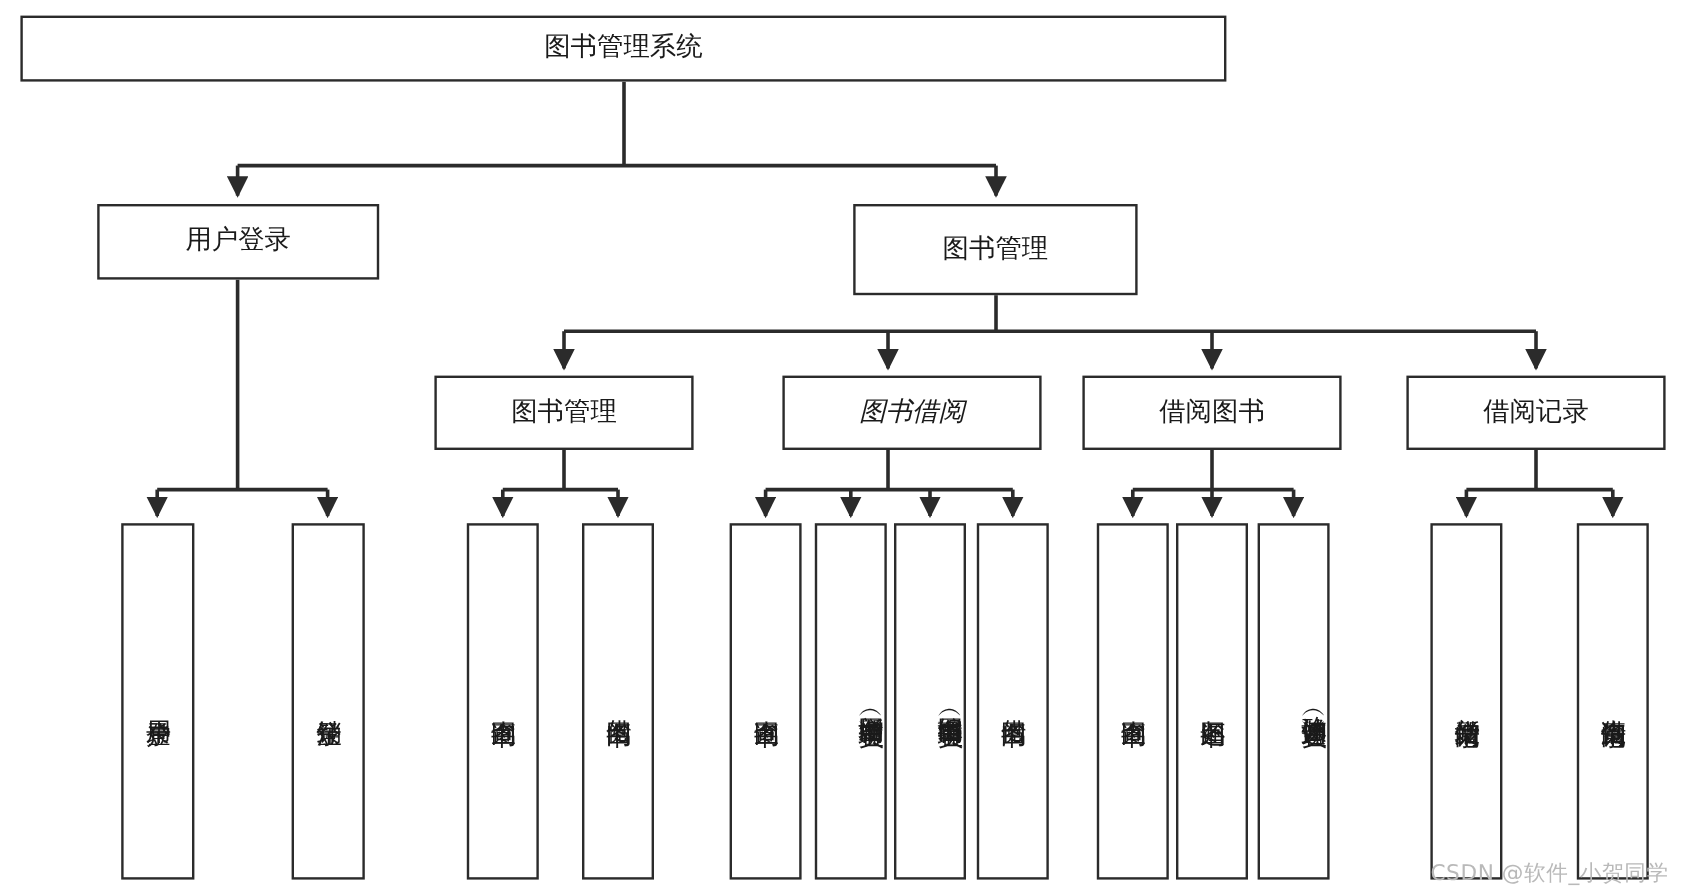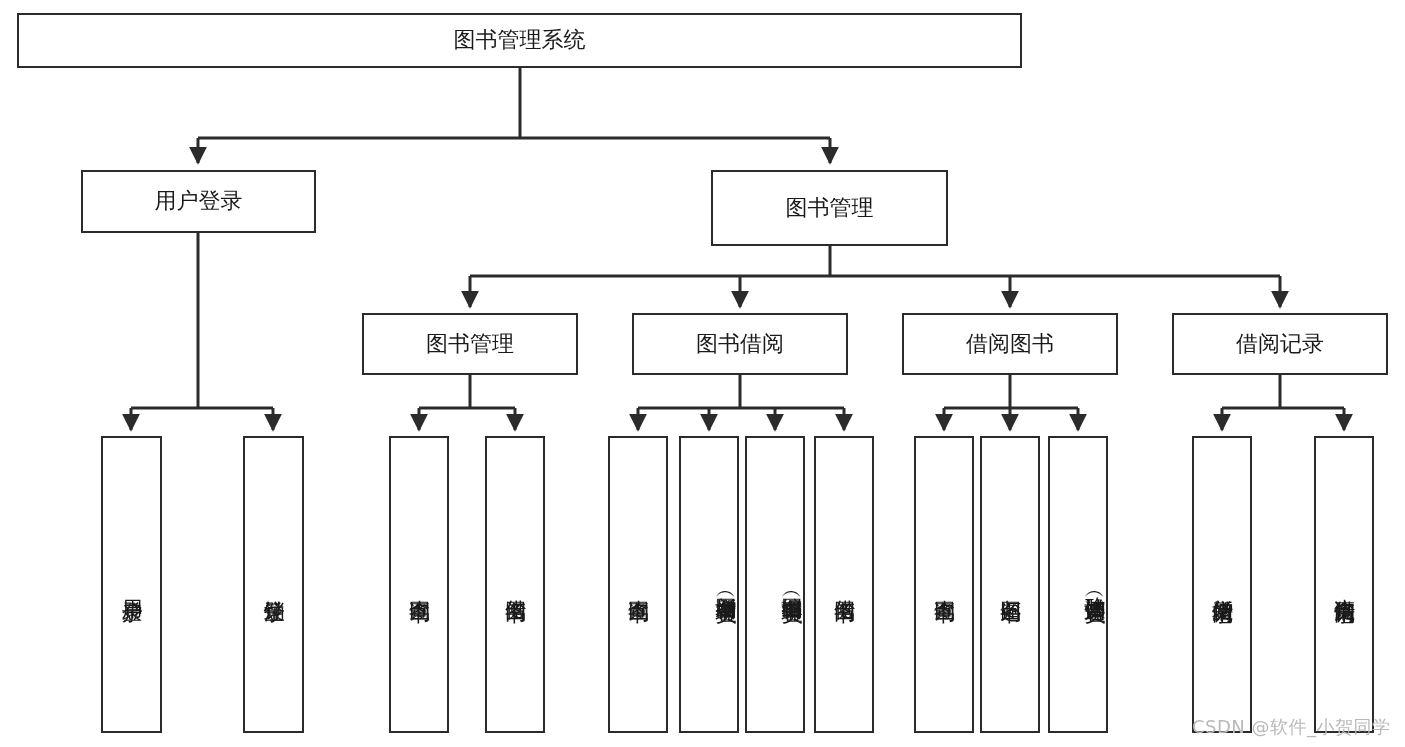--- a/index.html
+++ b/index.html
@@ -118,21 +118,21 @@
       <path d="M 1344 408 L 1344 430" marker-end="url(#arrow)"></path>
     </g>
   </svg>
 
   <div class="node root" style="left:17px; top:13px; width:1005px; height:55px;">图书管理系统</div>
 
   <div class="node h" style="left:81px; top:170px; width:235px; height:63px;">用户登录</div>
   <div class="node h" style="left:711px; top:170px; width:237px; height:76px;">图书管理</div>
 
   <div class="node h" style="left:362px; top:313px; width:216px; height:62px;">图书管理</div>
-  <div class="node h" style="left:632px; top:313px; width:216px; height:62px;">图书借阅</div>
+  <div class="node h" style="left:652px; top:313px; width:216px; height:62px;font-style:italic;">图书借阅</div>
   <div class="node h" style="left:902px; top:313px; width:216px; height:62px;">借阅图书</div>
   <div class="node h" style="left:1172px; top:313px; width:216px; height:62px;">借阅记录</div>
 
   <div class="node v" style="left:101px; top:436px; width:61px; height:297px;">用户登录</div>
   <div class="node v" style="left:243px; top:436px; width:61px; height:297px;">注销登录</div>
 
   <div class="node v" style="left:389px; top:436px; width:60px; height:297px;">查询图书</div>
   <div class="node v" style="left:485px; top:436px; width:60px; height:297px;">借阅图书</div>
 
   <div class="node v" style="left:608px; top:436px; width:60px; height:297px;">查询图书</div>

